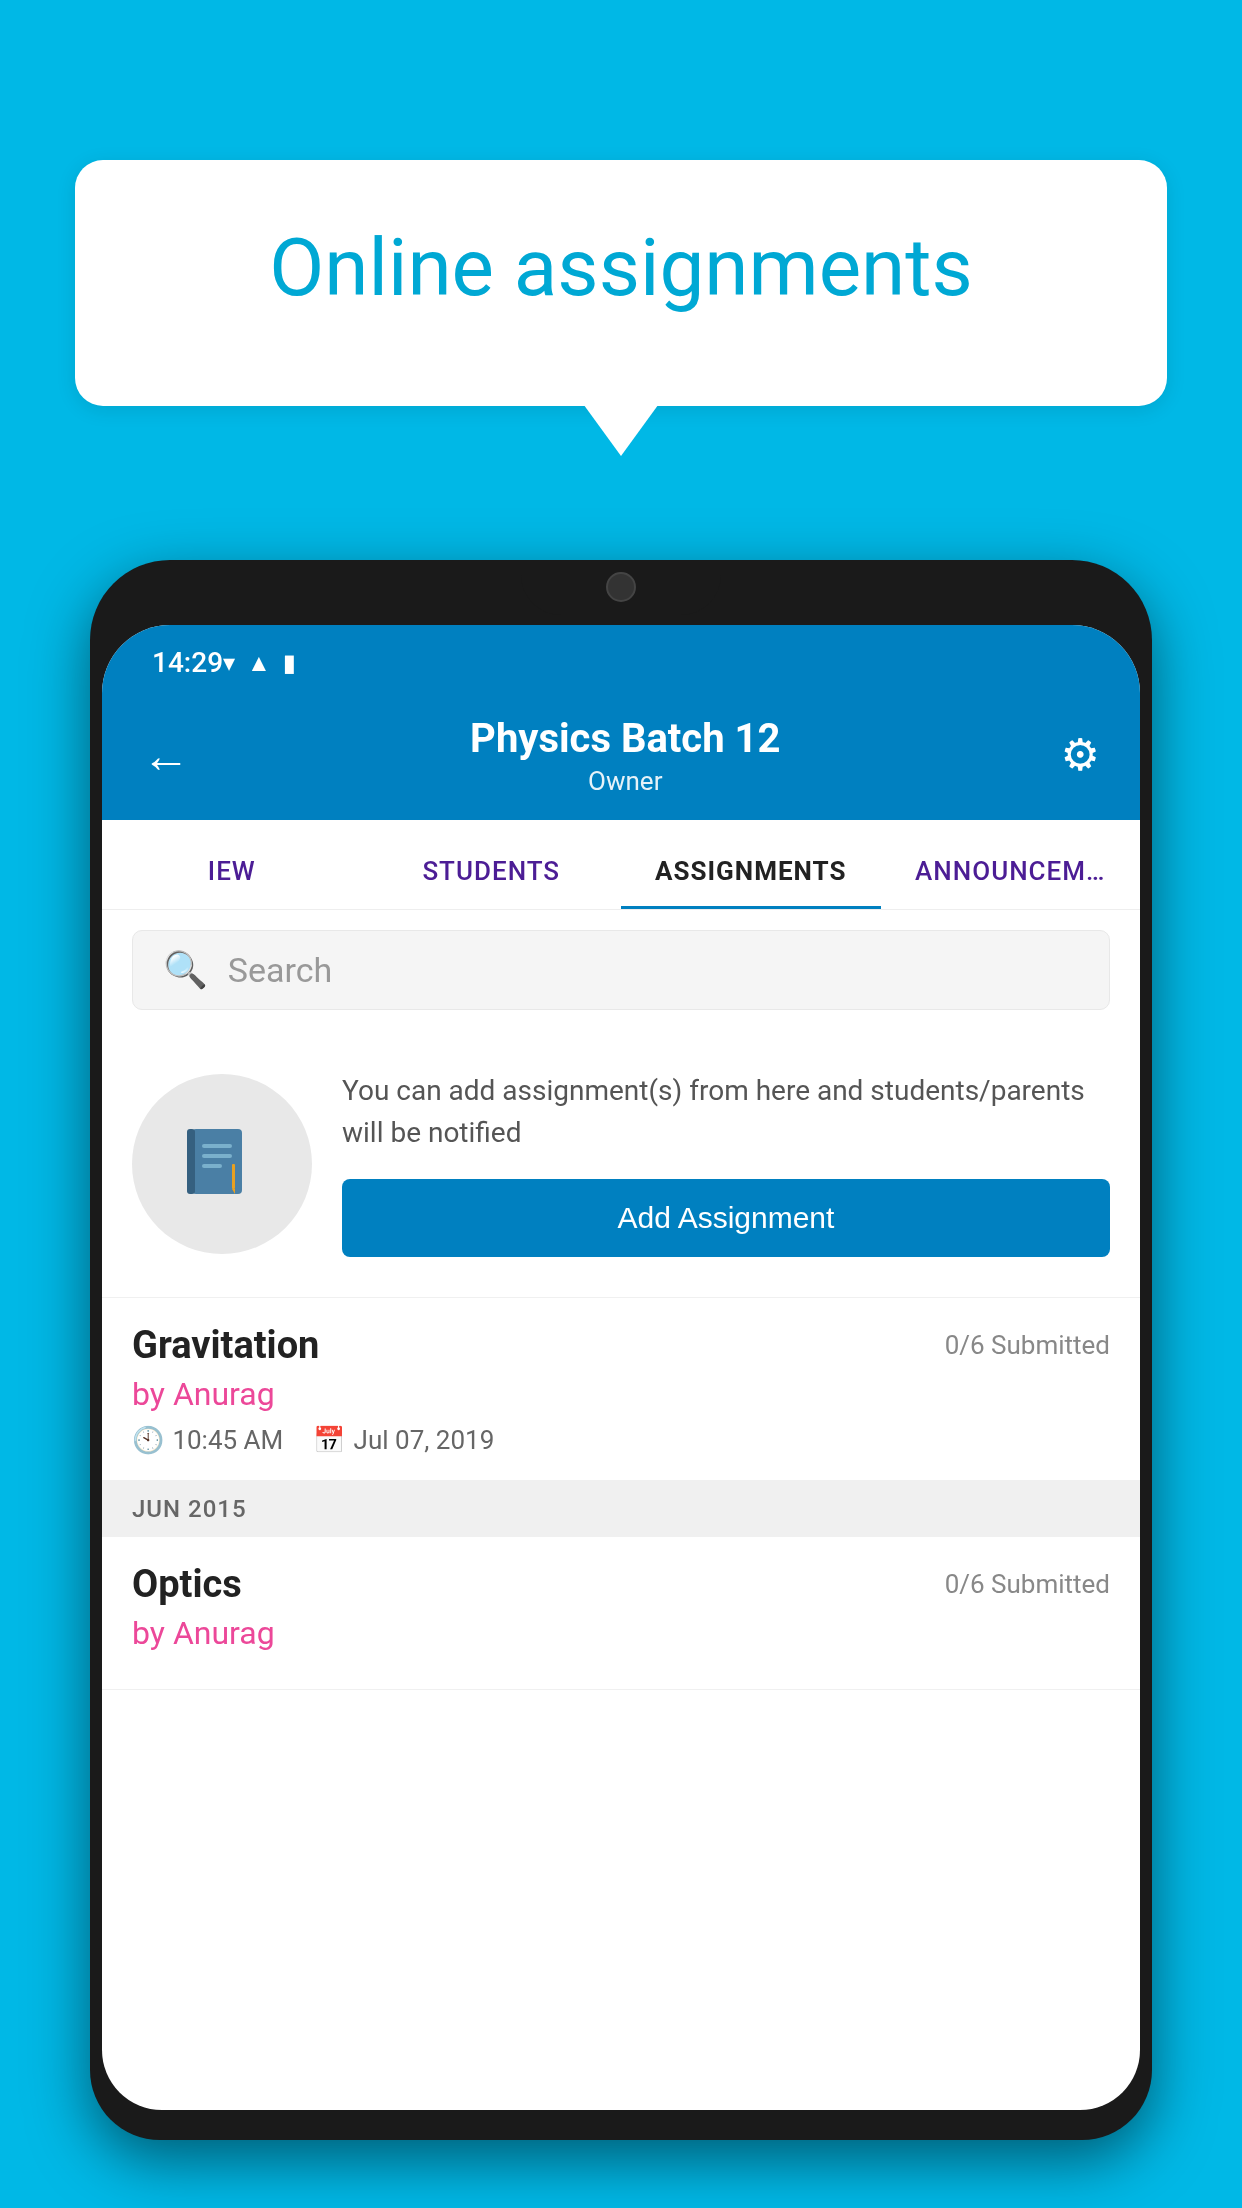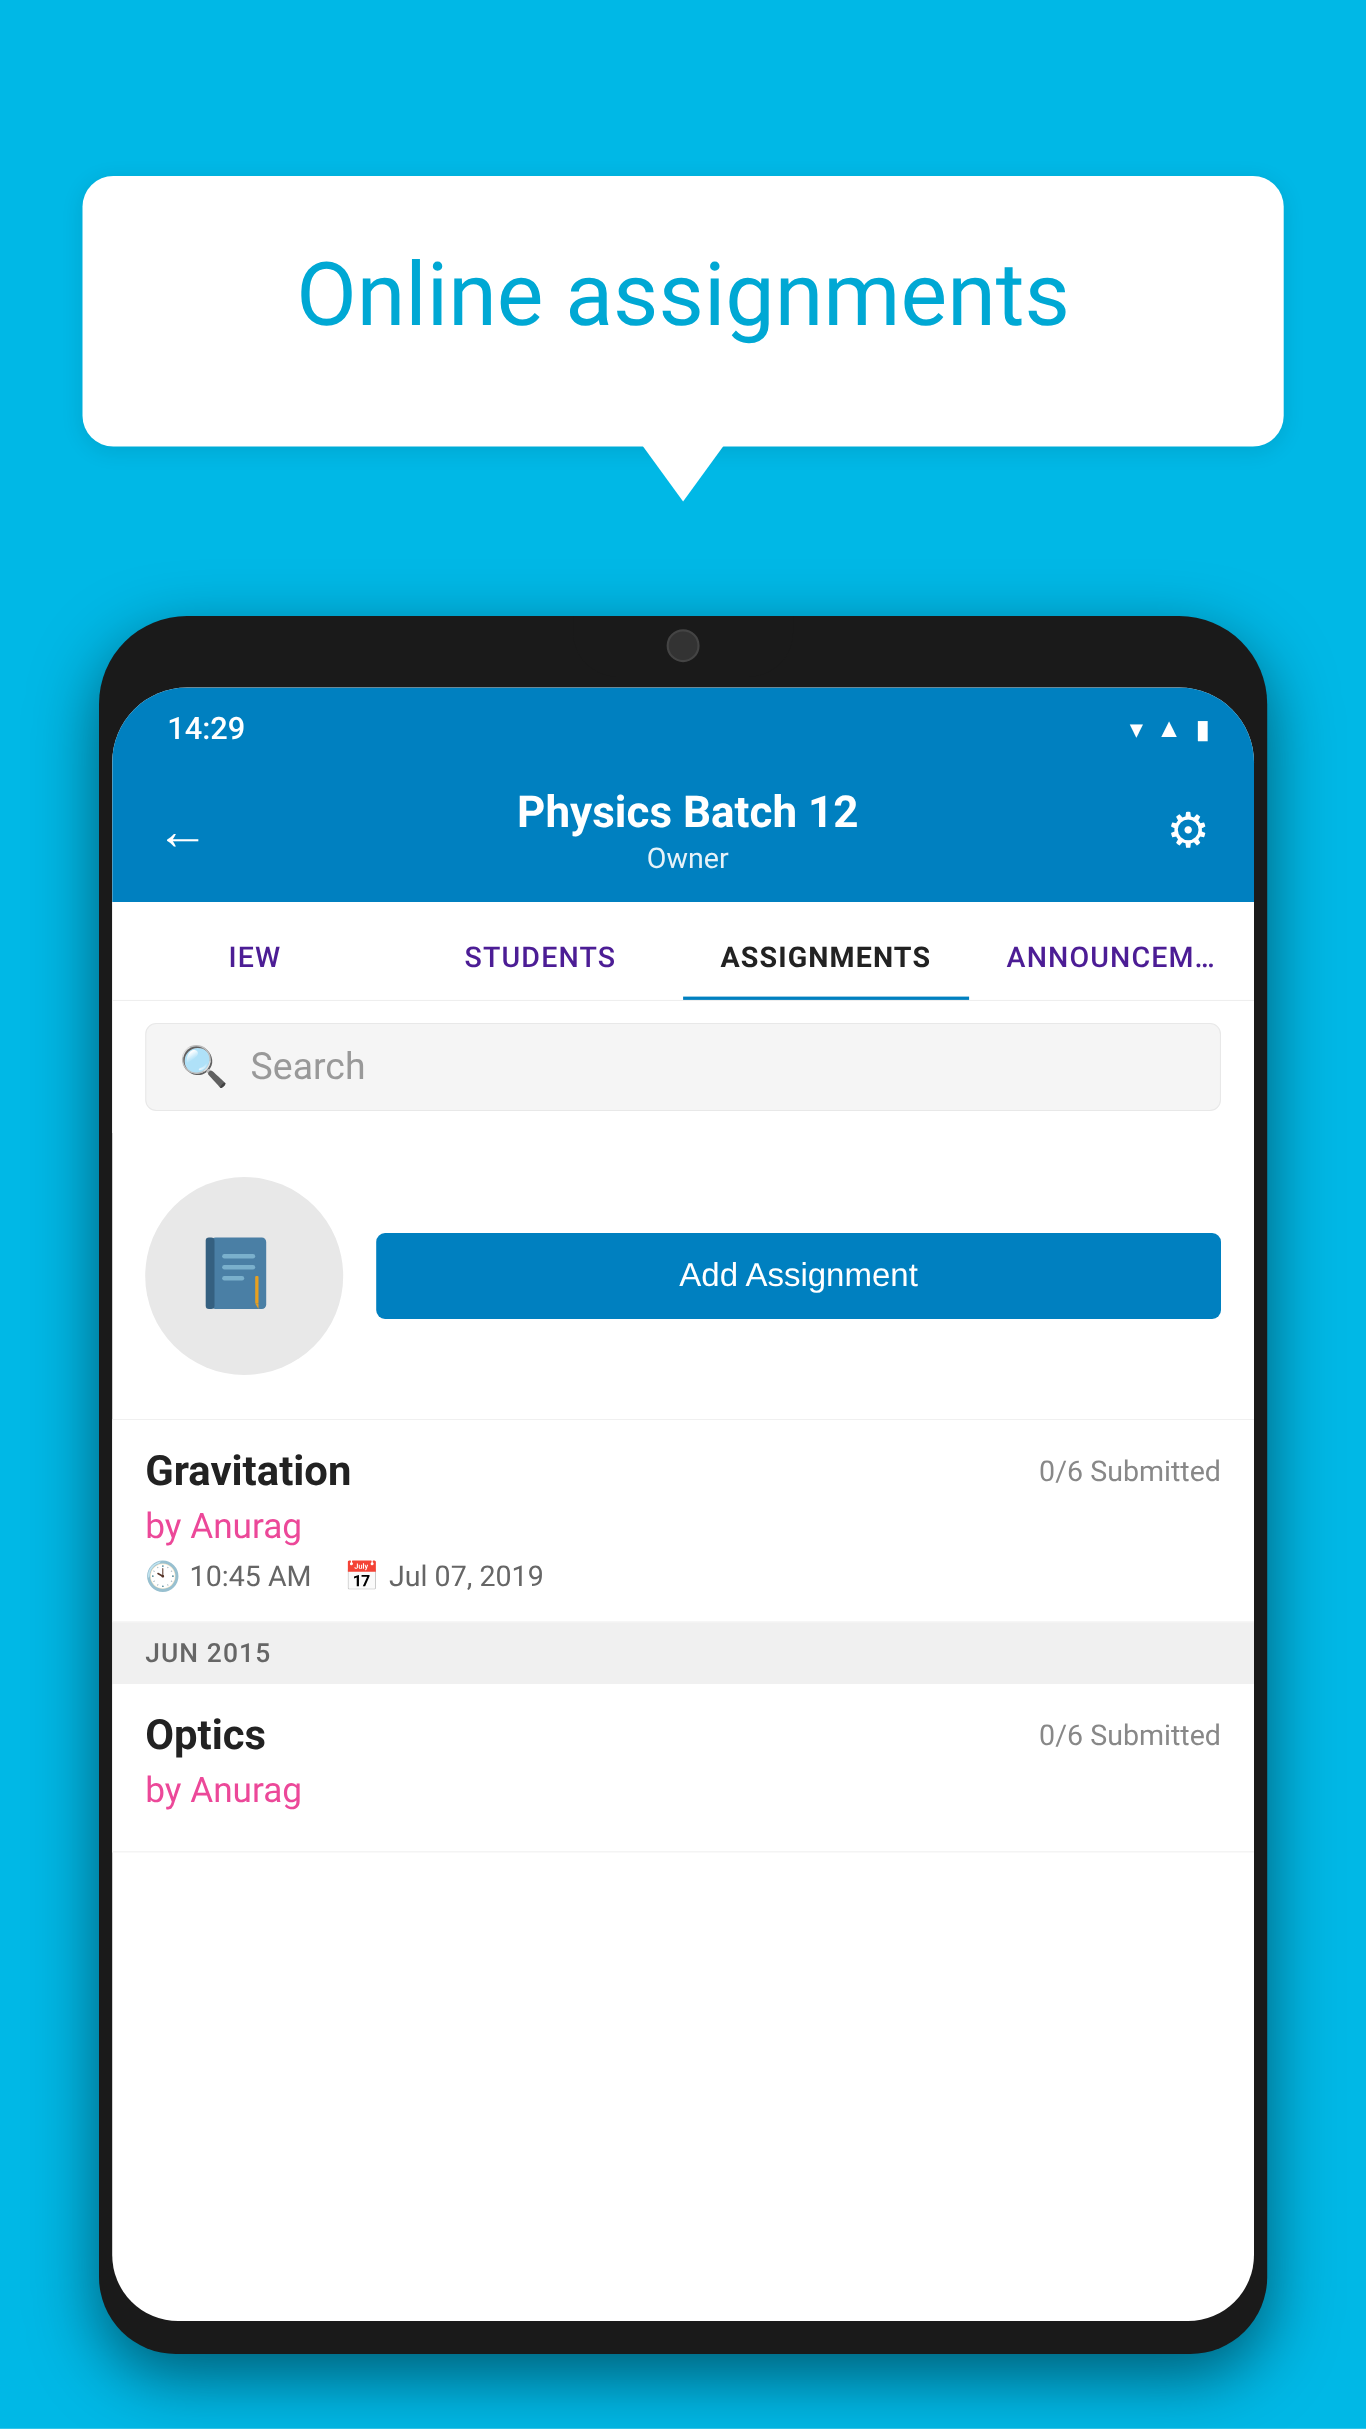--- a/index.html
+++ b/index.html
@@ -101,21 +101,21 @@
       transform: translateX(-50%);
       border: 2px solid #444;
     }
 
     
     .status-bar {
       background: #0080c0;
       height: 65px;
       display: flex;
       align-items: center;
-      justify-content: space-between;
+      justify-content: flex-start;
       padding: 0 40px 0 50px;
       padding-top: 10px;
     }
 
     .status-time {
       color: white;
       font-size: 28px;
       font-weight: 500;
     }
 
@@ -400,20 +400,21 @@
             <rect x="15" y="10" width="50" height="65" rx="4" fill="#4a7fa5"></rect>
             <rect x="10" y="10" width="8" height="65" rx="3" fill="#356080"></rect>
             <rect x="25" y="25" width="30" height="4" rx="2" fill="#7ab0cc"></rect>
             <rect x="25" y="35" width="30" height="4" rx="2" fill="#7ab0cc"></rect>
             <rect x="25" y="45" width="20" height="4" rx="2" fill="#7ab0cc"></rect>
             <rect x="55" y="45" width="3" height="25" rx="1" fill="#e8a020"></rect>
             <polygon points="55,70 58,75 58,70" fill="#e8a020"></polygon>
           </svg>
         </div>
         <div class="add-section-right">
+          <div class="add-description">You can add assignment(s) from here and students/parents will be notified</div>
           <button class="add-assignment-btn">Add Assignment</button>
         </div>
       </div>
 
 
       <div class="assignment-item">
         <div class="assignment-row1">
           <span class="assignment-name">Gravitation</span>
           <span class="assignment-submitted">0/6 Submitted</span>
         </div>

